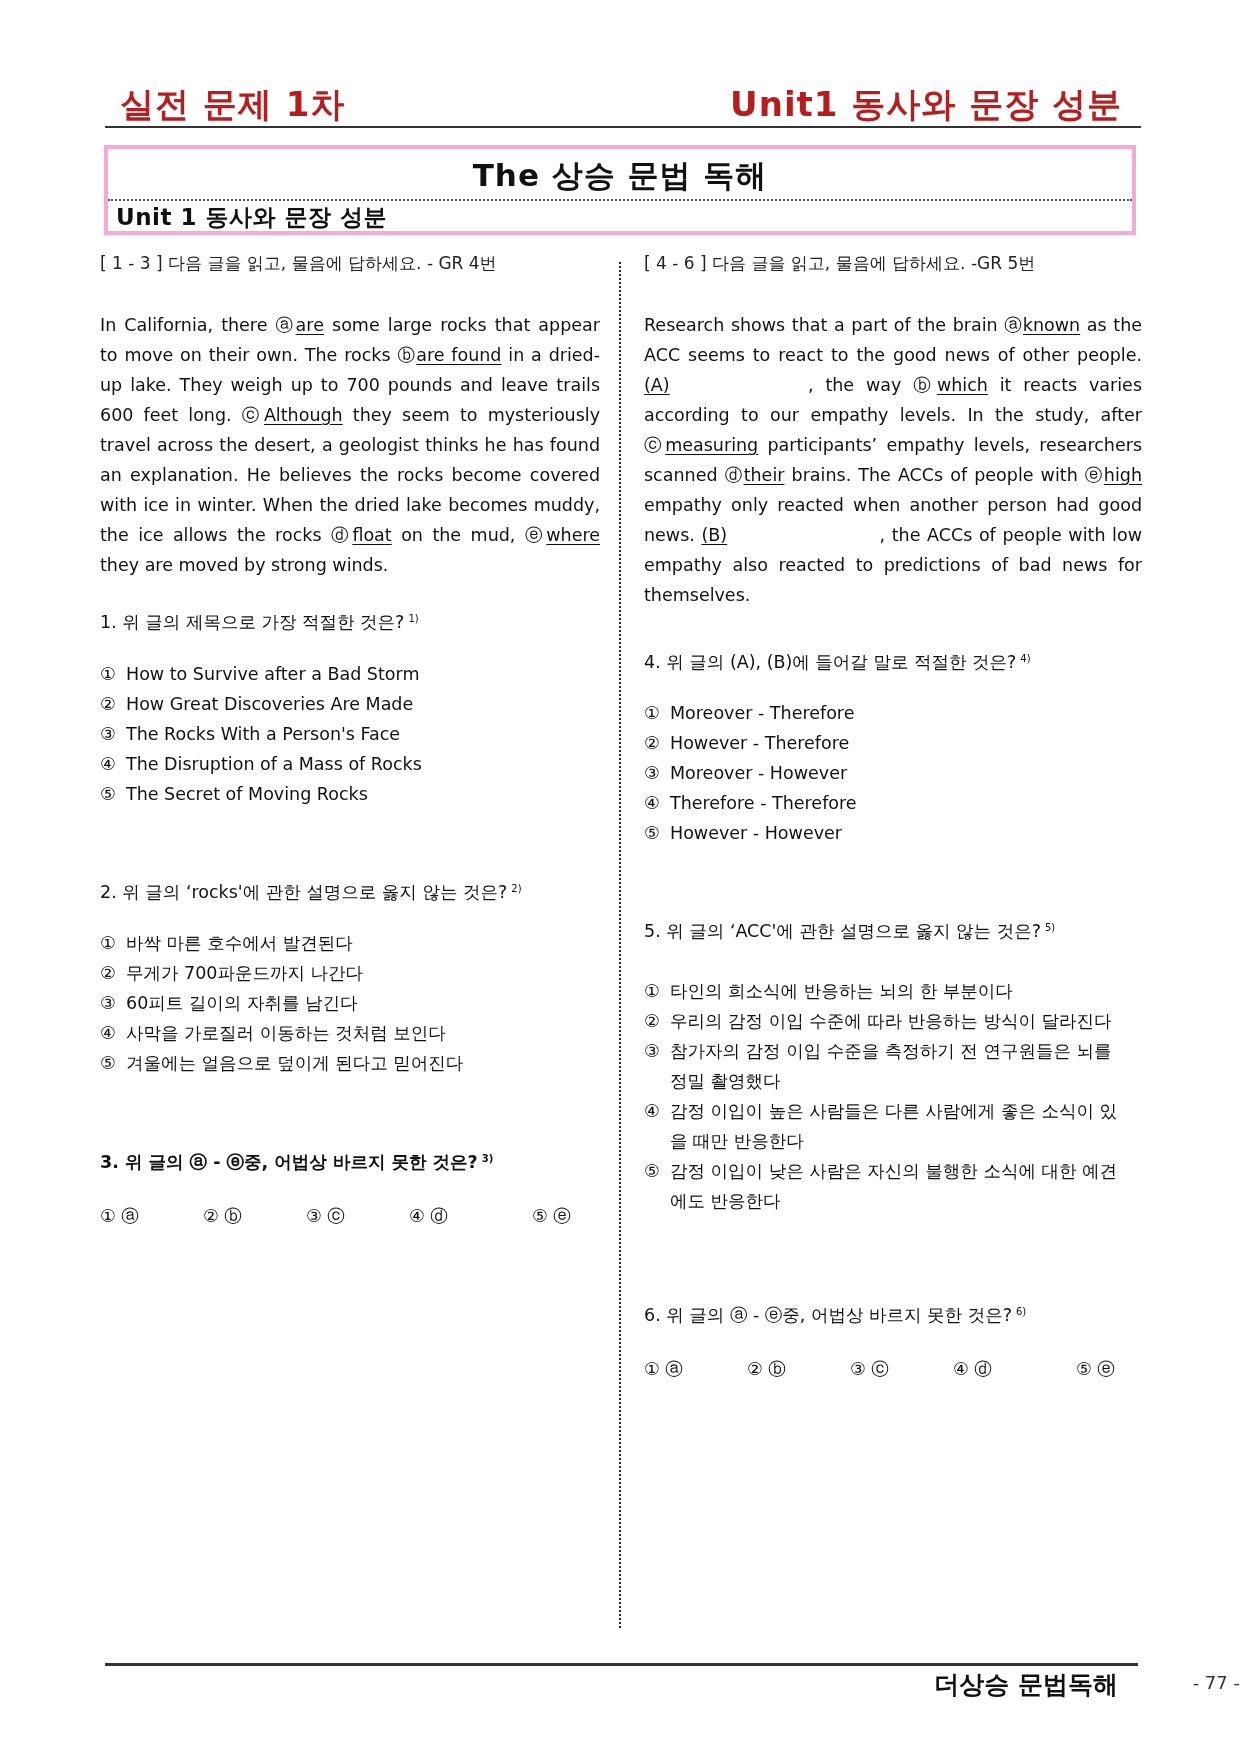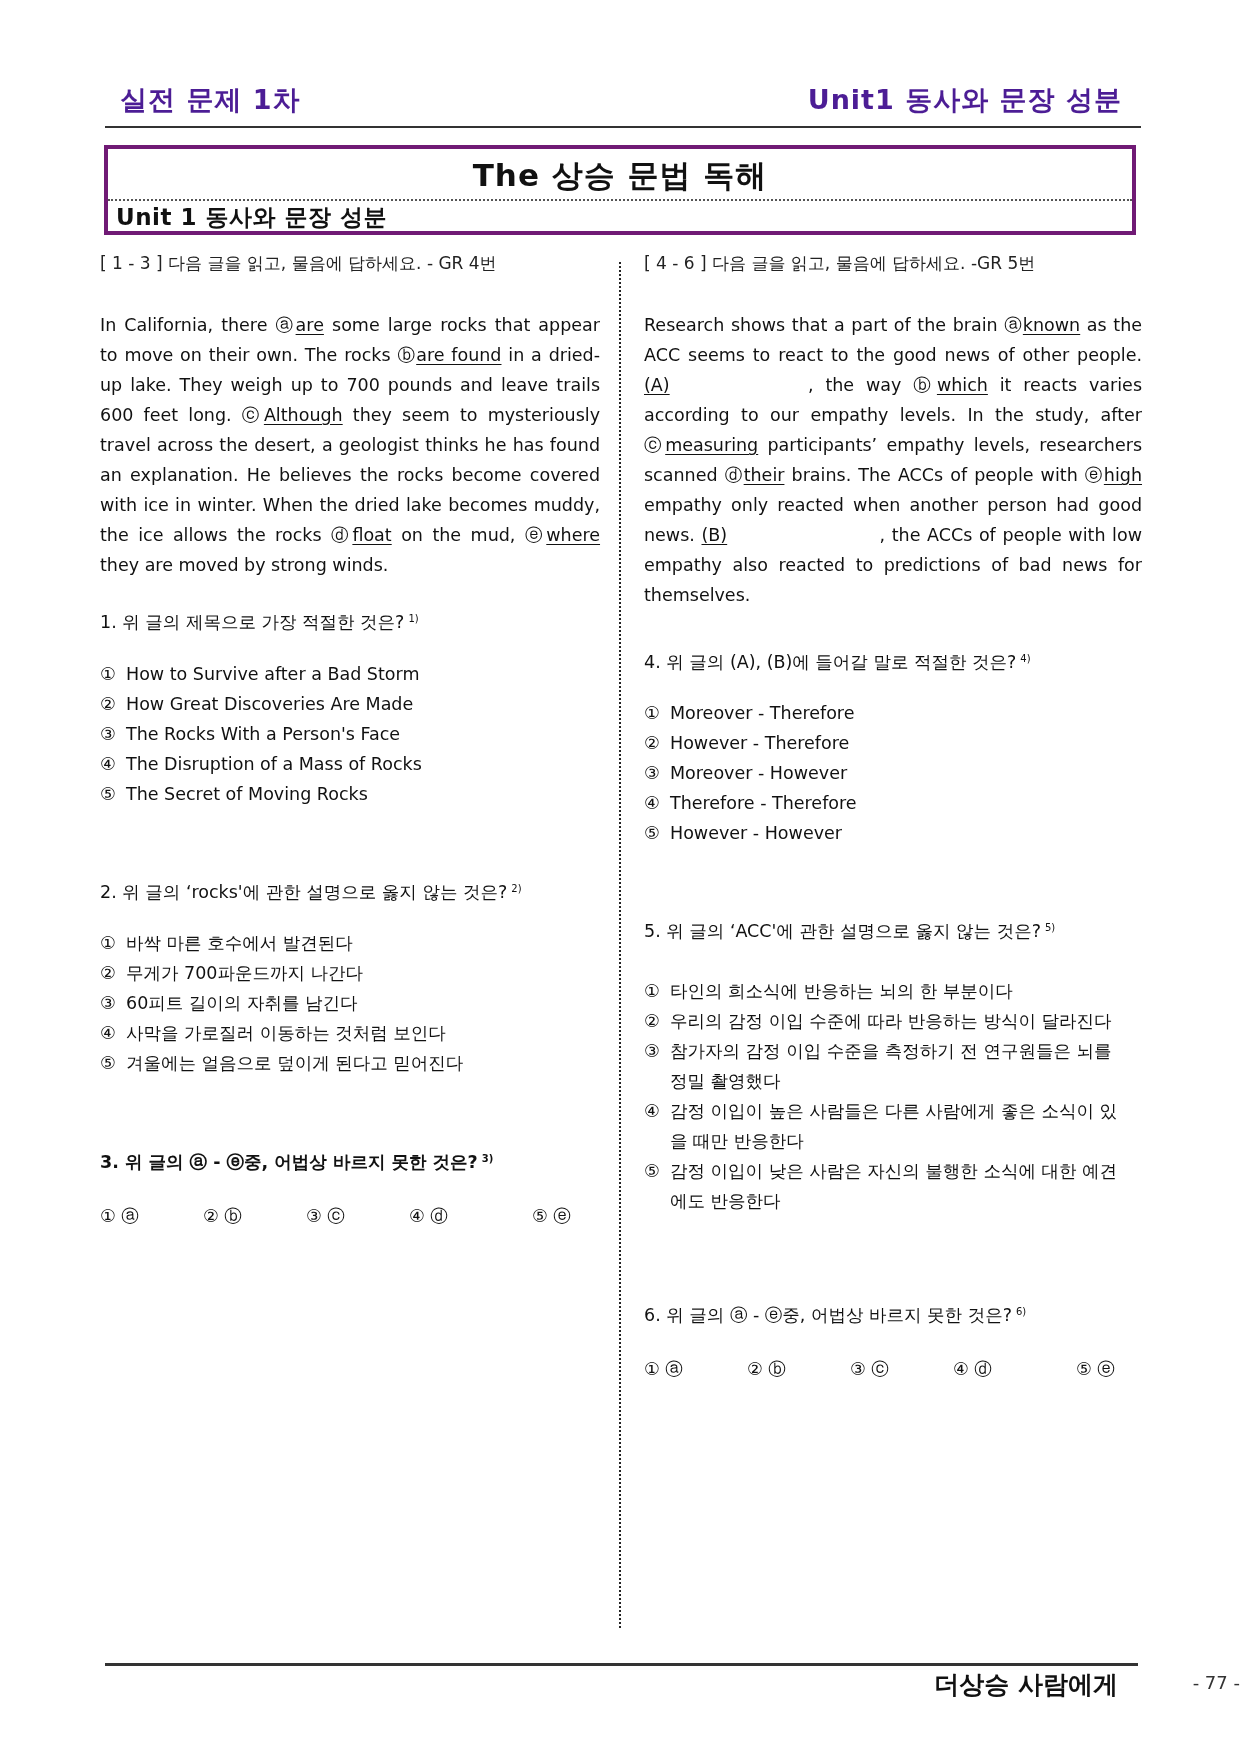--- a/index.html
+++ b/index.html
@@ -2,29 +2,29 @@
 <html><head>
 <meta charset="utf-8">
 <style>
   html, body { margin: 0; padding: 0; background: #ffffff; }
   body {
     width: 1240px; height: 1752px; position: relative; overflow: hidden;
     font-family: "DejaVu Sans", "Liberation Sans", sans-serif; color: #111;
   }
   .abs { position: absolute; }
   .hdr-left, .hdr-right {
-    top: 82px; font-size: 27px; font-weight: bold; letter-spacing: 1px;
-    font-family: "DejaVu Sans", sans-serif; color: #4c1d95;
+    top: 82px; font-size: 34px; font-weight: bold; letter-spacing: 1px;
+    font-family: "DejaVu Sans", sans-serif; color: #b91c1c;
   }
   .hdr-left { left: 120px; }
   .hdr-right { right: 118px; }
   .hdr-line { left: 105px; top: 126px; width: 1036px; height: 2px; background: #333; }
   .title-box {
     left: 104px; top: 145px; width: 1024px; height: 82px;
-    border: 4px solid #701a75; box-sizing: content-box;
+    border: 4px solid #f9a8d4; box-sizing: content-box;
   }
   .title-main {
     position: absolute; left: 0; right: 0; top: 6px; text-align: center;
     font-size: 31px; font-weight: bold; letter-spacing: 1px;
   }
   .title-dots {
     position: absolute; left: 0; right: 0; top: 50px; border-top: 2px dotted #555;
   }
   .title-sub {
     position: absolute; left: 8px; top: 53px; font-size: 23px; font-weight: bold; letter-spacing: 0.5px;
@@ -142,13 +142,13 @@
 <div class="abs" style="top:1357px; left:644px; width:500px; font-size:17.5px;">
   <span class="abs" style="left:0;"><span>①</span>&nbsp;<span>ⓐ</span></span>
   <span class="abs" style="left:103px;"><span>②</span>&nbsp;<span>ⓑ</span></span>
   <span class="abs" style="left:206px;"><span>③</span>&nbsp;<span>ⓒ</span></span>
   <span class="abs" style="left:309px;"><span>④</span>&nbsp;<span>ⓓ</span></span>
   <span class="abs" style="left:432px;"><span>⑤</span>&nbsp;<span>ⓔ</span></span>
 </div>
 
 <div class="abs footer-line"></div>
 <div class="abs page-num">- 77 -</div>
-<div class="abs footer-brand">더상승 사람에게</div>
+<div class="abs footer-brand">더상승 문법독해</div>
 
 </body></html>

